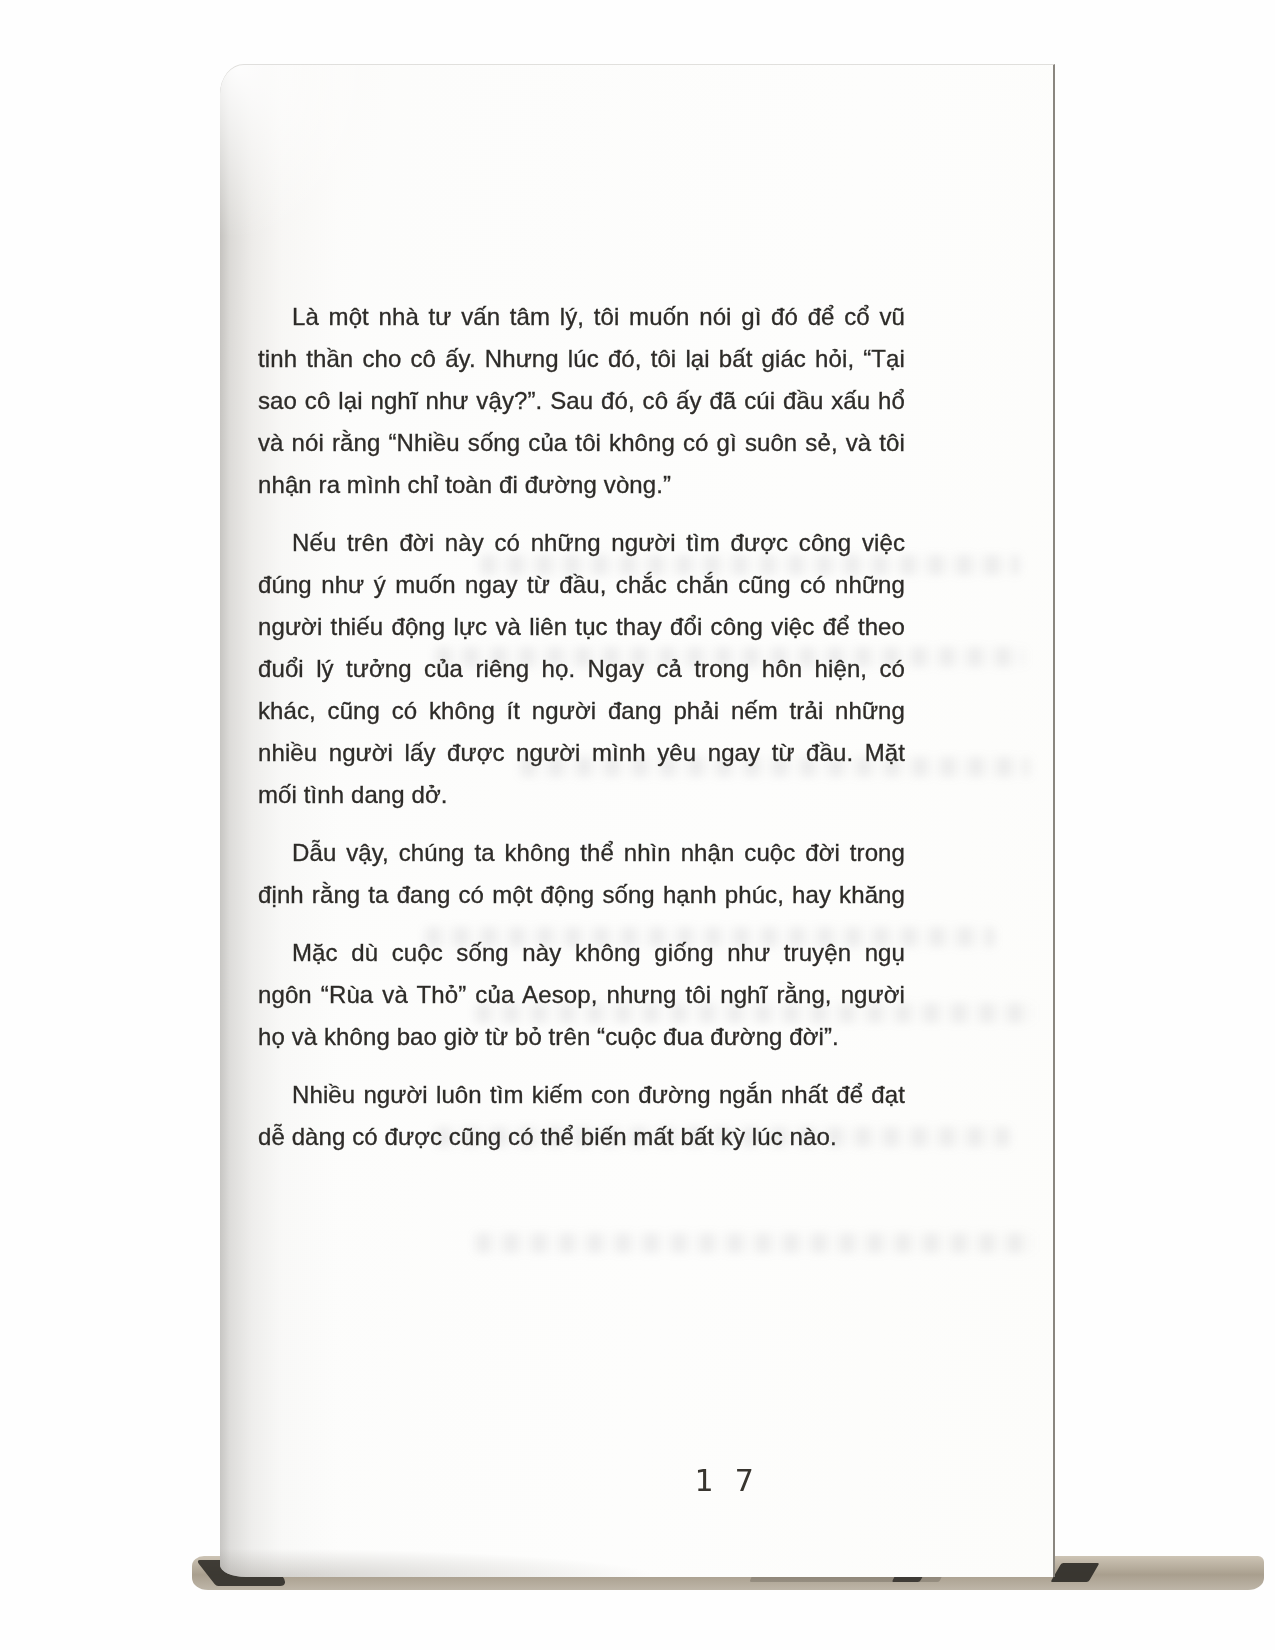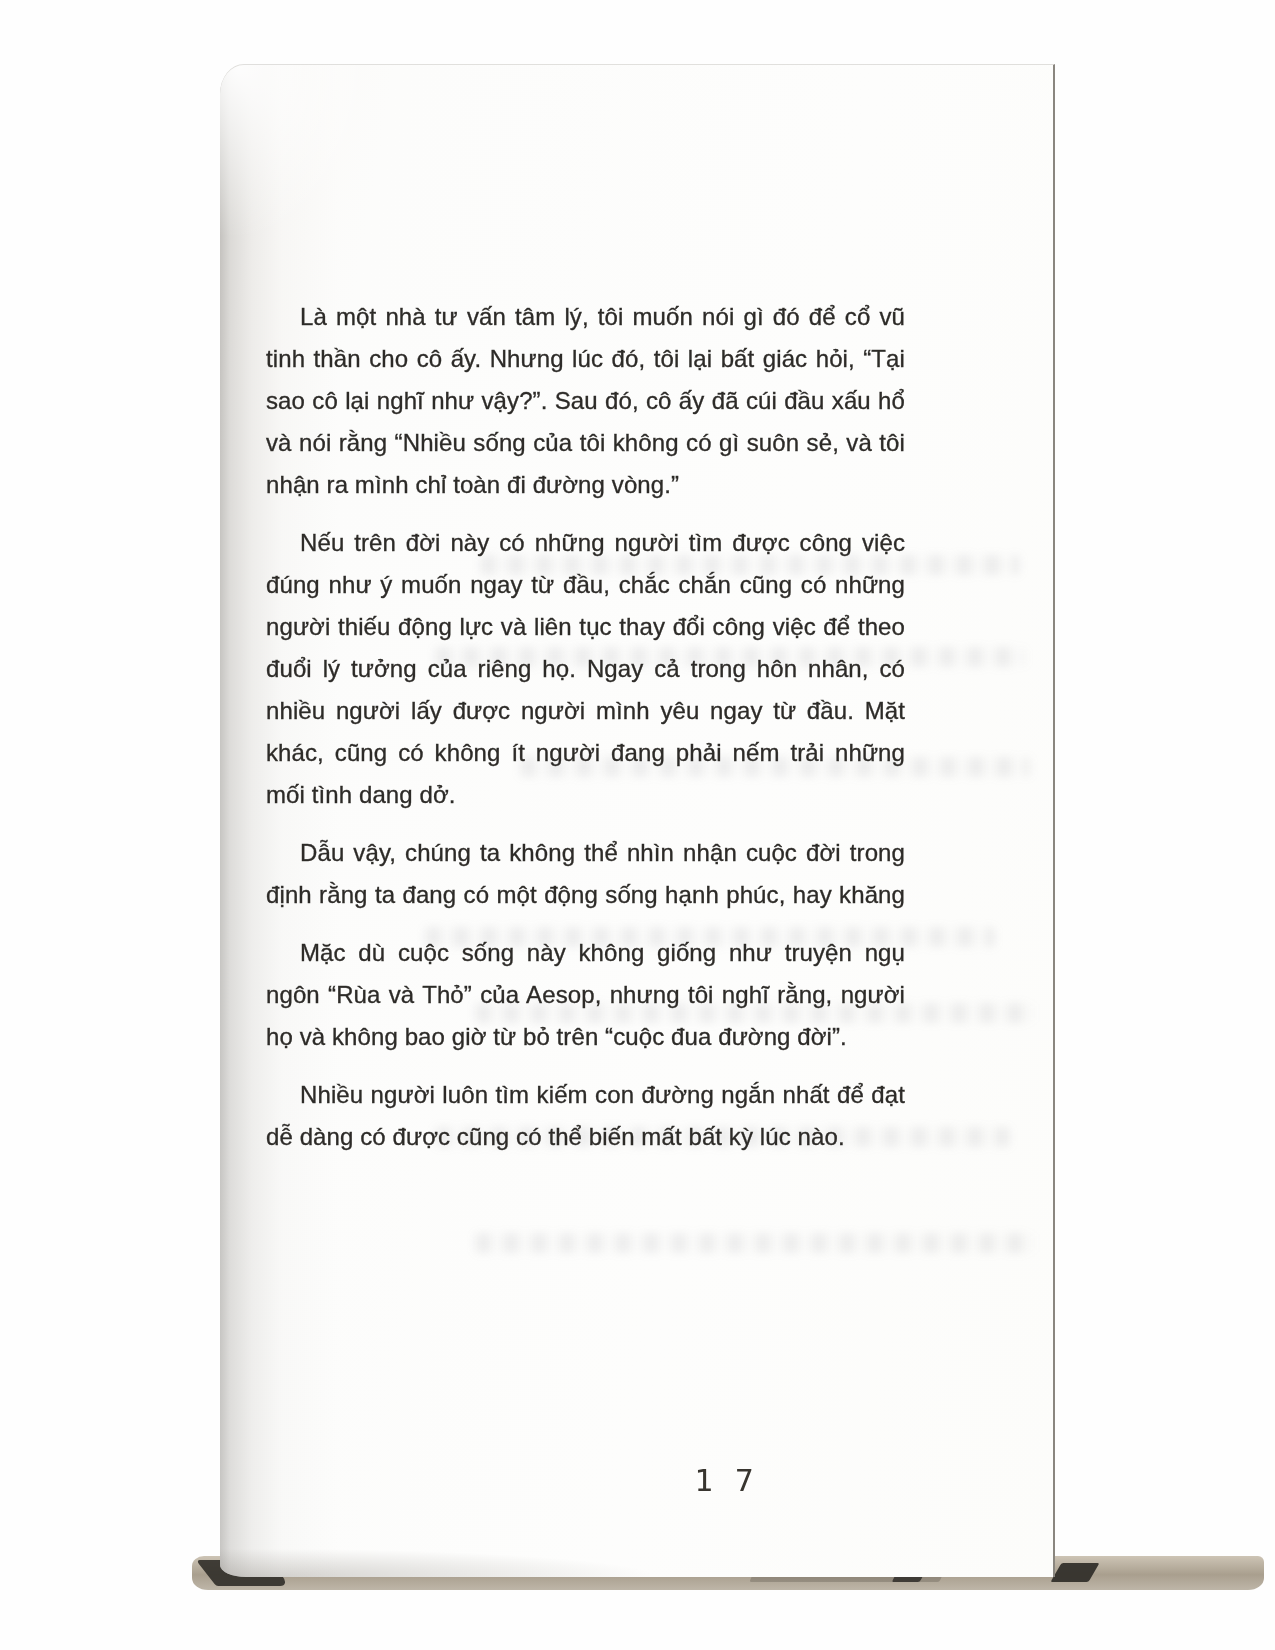--- a/index.html
+++ b/index.html
@@ -82,21 +82,21 @@
   
   .text-block {
     position: absolute;
     left: 250px; top: 296px;
     width: 655px;
     color: #2d2b28;
     font-size: 24px;
     letter-spacing: 0.1px;
     -webkit-text-stroke: 0.35px rgba(45,43,40,0.9);
   }
-  .paragraph { margin: 0 0 16px 16px; }
+  .paragraph { margin: 0 0 16px 8px; }
   .line {
     line-height: 42px;
     min-height: 42px;
     text-align: justify;
     text-align-last: justify;
   }
   .line.first { text-indent: 34px; }
   .line.last  { text-align-last: left; }
 
   .page-number {
@@ -143,23 +143,23 @@
         <div class="line first">Là một nhà tư vấn tâm lý, tôi muốn nói gì đó để cổ vũ</div>
         <div class="line">tinh thần cho cô ấy. Nhưng lúc đó, tôi lại bất giác hỏi, “Tại</div>
         <div class="line">sao cô lại nghĩ như vậy?”. Sau đó, cô ấy đã cúi đầu xấu hổ</div>
         <div class="line">và nói rằng “Nhiều sống của tôi không có gì suôn sẻ, và tôi</div>
         <div class="line last">nhận ra mình chỉ toàn đi đường vòng.”</div>
       </div>
       <div class="paragraph">
         <div class="line first">Nếu trên đời này có những người tìm được công việc</div>
         <div class="line">đúng như ý muốn ngay từ đầu, chắc chắn cũng có những</div>
         <div class="line">người thiếu động lực và liên tục thay đổi công việc để theo</div>
-        <div class="line">đuổi lý tưởng của riêng họ. Ngay cả trong hôn nhân, có</div>
+        <div class="line">đuổi lý tưởng của riêng họ. Ngay cả trong hôn hiện, có</div>
+        <div class="line">khác, cũng có không ít người đang phải nếm trải những</div>
         <div class="line">nhiều người lấy được người mình yêu ngay từ đầu. Mặt</div>
-        <div class="line">khác, cũng có không ít người đang phải nếm trải những</div>
         <div class="line last">mối tình dang dở.</div>
       </div>
       <div class="paragraph">
         <div class="line first">Dẫu vậy, chúng ta không thể nhìn nhận cuộc đời trong</div>
         <div class="line">định rằng ta đang có một động sống hạnh phúc, hay khăng</div>
       </div>
       <div class="paragraph">
         <div class="line first">Mặc dù cuộc sống này không giống như truyện ngụ</div>
         <div class="line">ngôn “Rùa và Thỏ” của Aesop, nhưng tôi nghĩ rằng, người</div>
         <div class="line last">họ và không bao giờ từ bỏ trên “cuộc đua đường đời”.</div>

